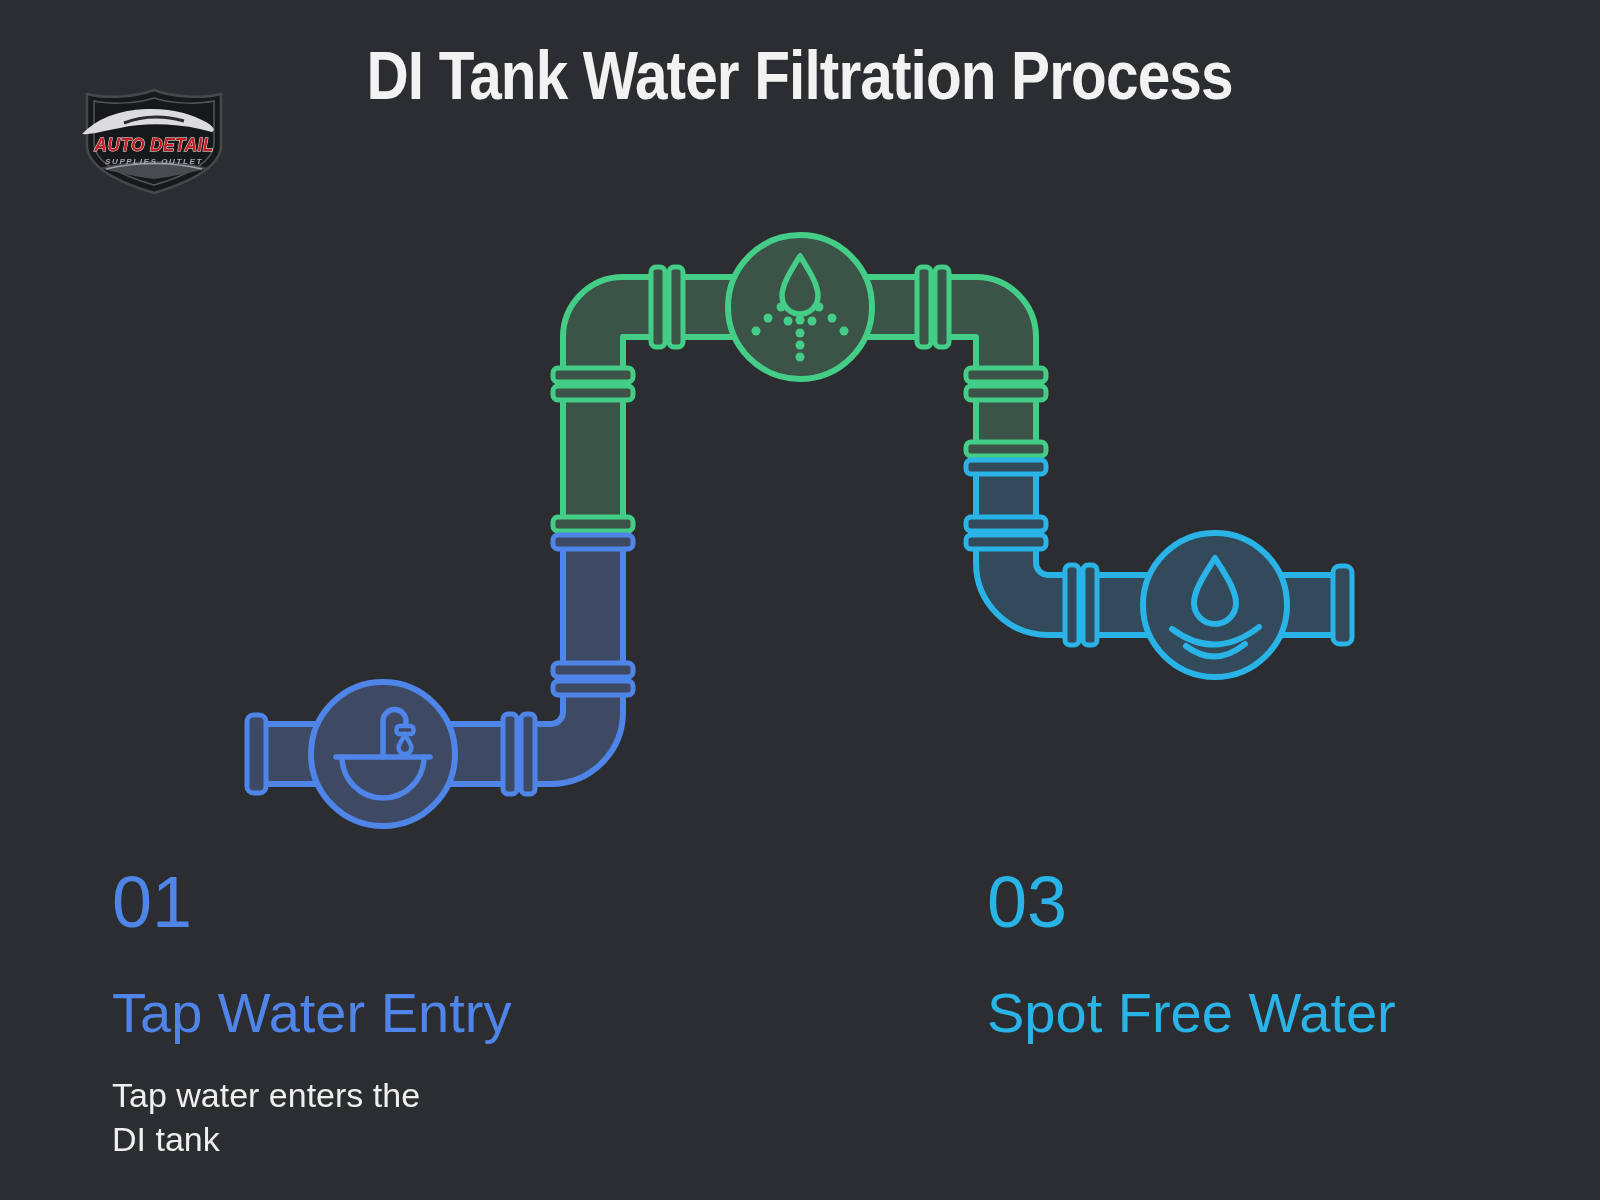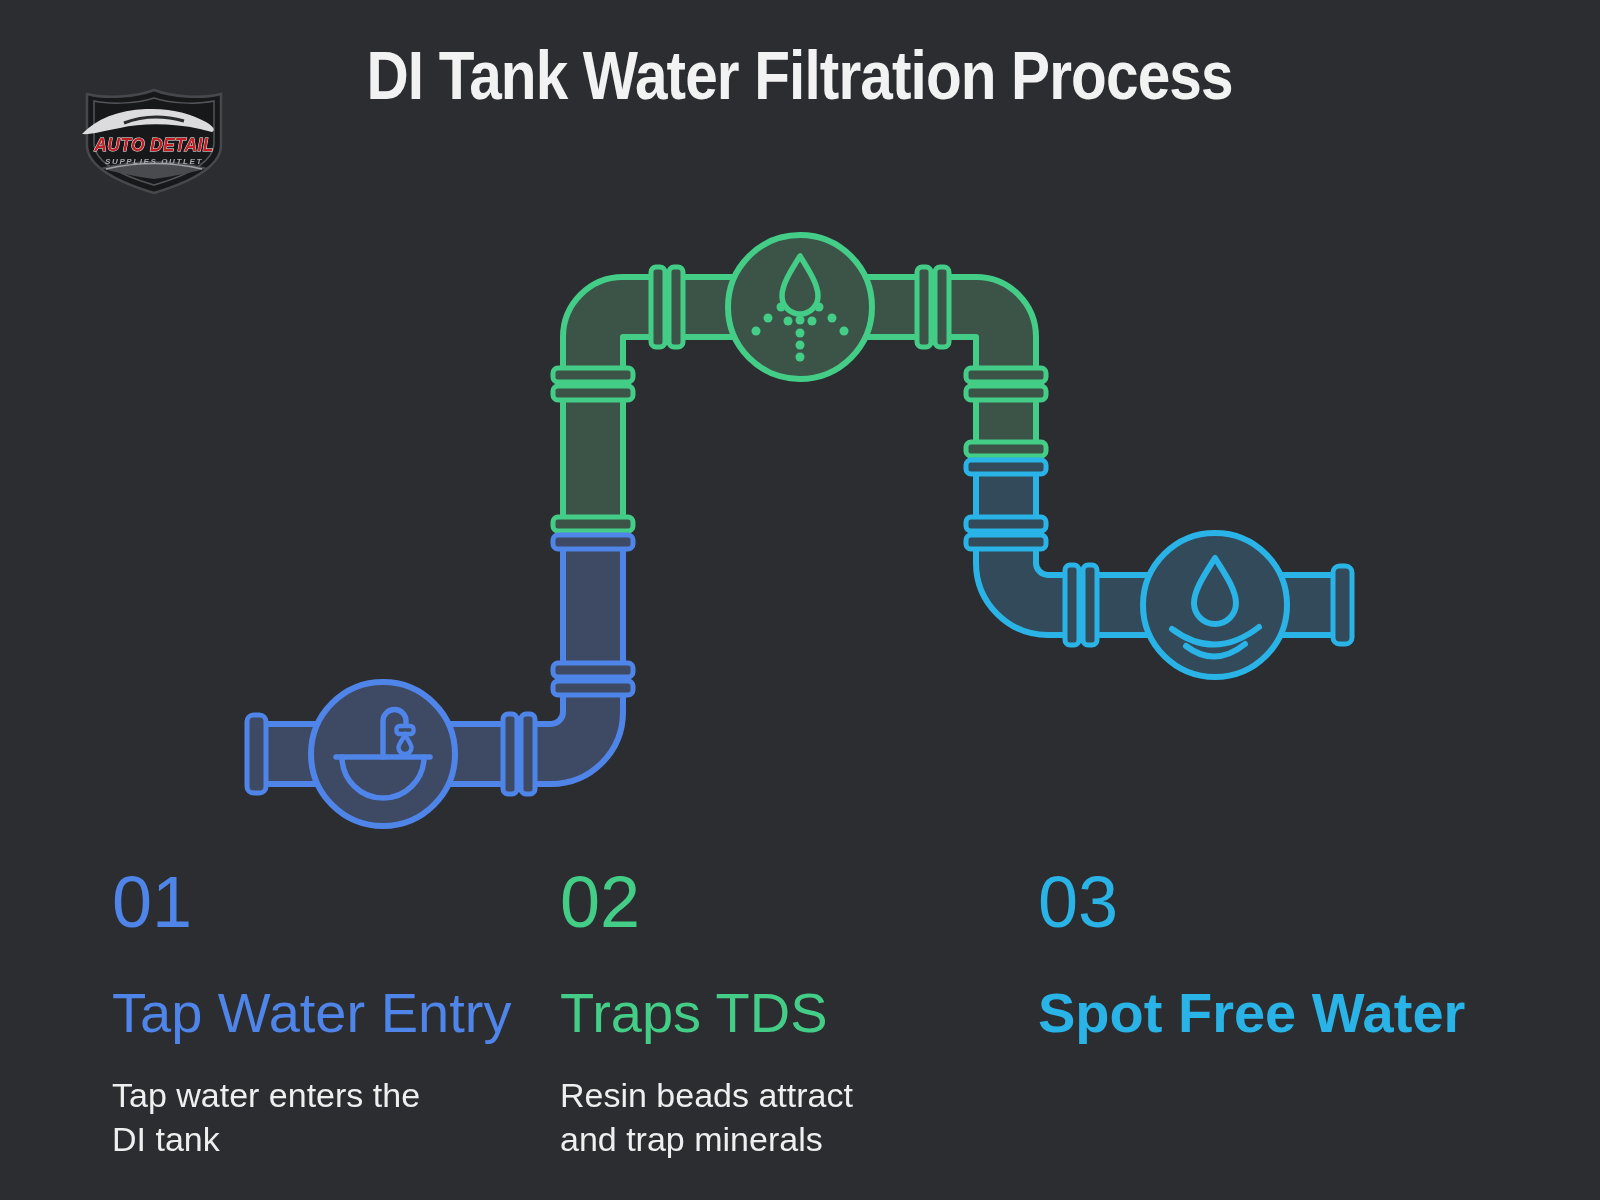--- a/index.html
+++ b/index.html
@@ -17,21 +17,21 @@
   }
   .page-title .squeeze{display:inline-block;transform:scaleX(0.86);transform-origin:center;letter-spacing:-1px;}
   .logo-box{position:absolute;left:72px;top:84px;width:164px;height:116px;}
   .pipes{position:absolute;left:0;top:0;}
   .step{position:absolute;width:480px;text-align:left;}
   .step-number{font-size:72px;font-weight:400;line-height:1;margin-bottom:42px;}
   .step-label{font-size:56px;font-weight:400;margin-bottom:28px;}
   .step-desc{font-size:34px;font-weight:500;line-height:44px;color:var(--c-description_text,#efefef);white-space:pre-line;margin-top:14px;}
   .s1{left:112px;top:866px;}
   .s2{left:560px;top:866px;}
-  .s3{left:1038px;top:866px;}
+  .s3{left:987px;top:866px;}
 </style>
 </head>
 <body style="--c-background: #2b2d30; --c-title: #f2f2f2; --c-description_text: #efefef; --c-blue: #4f84e8; --c-green: #43cd87; --c-cyan: #29b3e6; --c-pipe_fill_blue: #3e4a64; --c-pipe_fill_green: #3c5347; --c-pipe_fill_cyan: #334a5a; --c-logo_red: #c21e24; --c-logo_silver: #a9abb0;">
 
 <div class="canvas">
 
   <div class="page-title">
     <span class="squeeze">DI Tank Water Filtration Process</span>
   </div>
 
@@ -167,25 +167,19 @@
     </g>
   </svg>
 
   <div class="step s1">
     <div class="step-number" style="color: rgb(79, 132, 232);">01</div>
     <div class="step-label" style="color: rgb(79, 132, 232);">Tap Water Entry</div>
     <div class="step-desc">Tap water enters the
 DI tank</div>
   </div>
 
-  <div class="step s2">
-    <div class="step-number" style="color: rgb(67, 205, 135);">02</div>
-    <div class="step-label" style="color: rgb(67, 205, 135);">Traps TDS</div>
-    <div class="step-desc">Resin beads attract
-and trap minerals</div>
-  </div>
 
   <div class="step s3">
     <div class="step-number" style="color: rgb(41, 179, 230);">03</div>
-    <div class="step-label" style="color: rgb(41, 179, 230); font-weight: bold;">Spot Free Water</div>
+    <div class="step-label" style="color: rgb(41, 179, 230);">Spot Free Water</div>
   </div>
 
 </div>
 
 </body></html>

